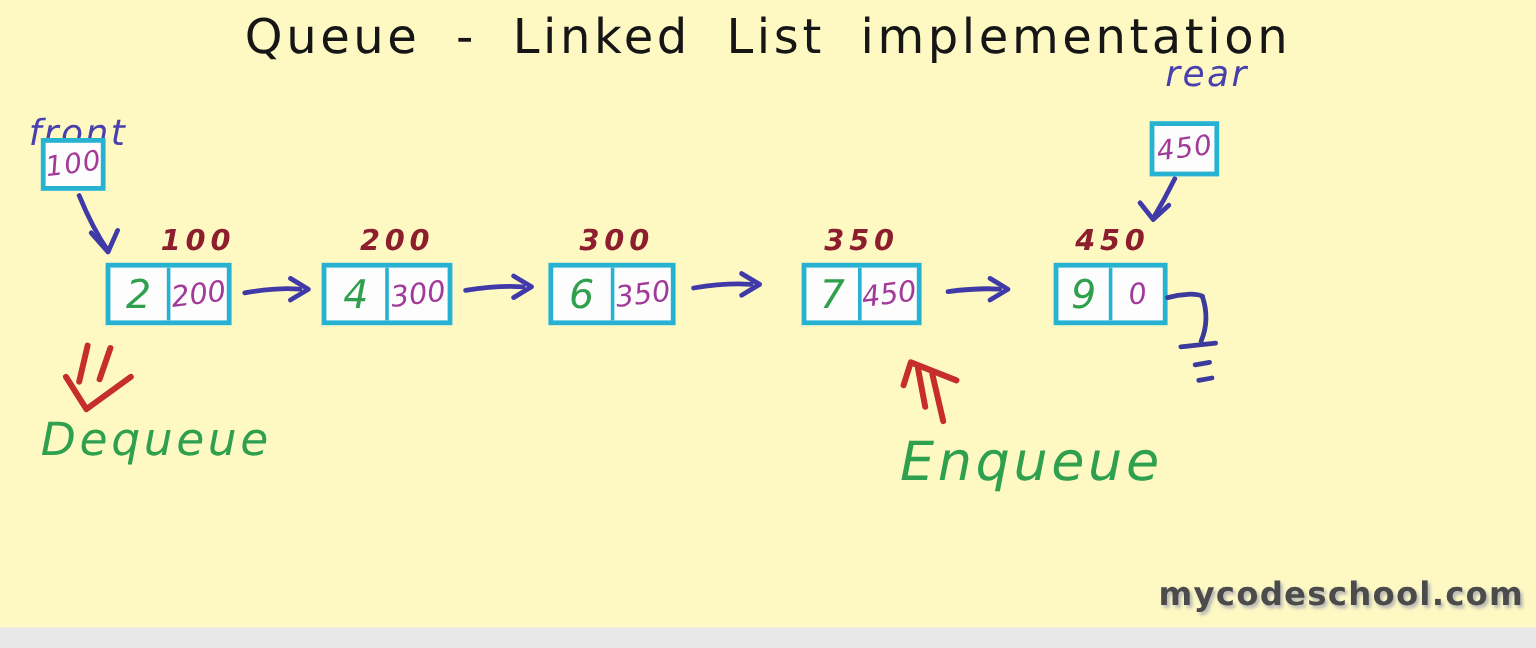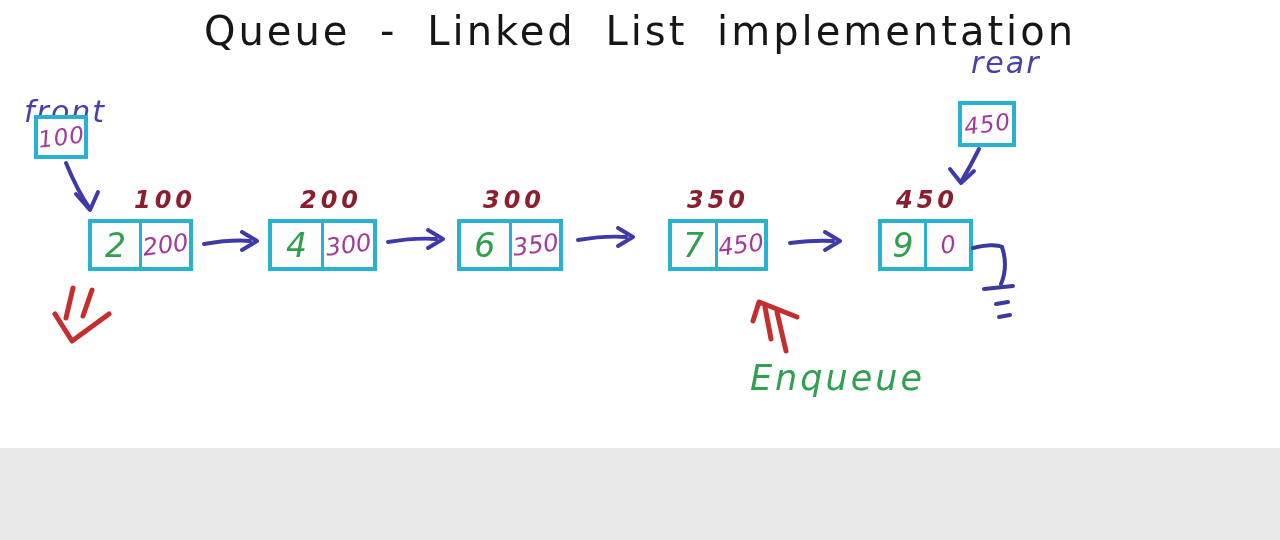--- a/index.html
+++ b/index.html
@@ -1,18 +1,18 @@
 <!DOCTYPE html>
 <html><head>
 <meta charset="utf-8">
 <style>
   html,body { margin:0; padding:0; background:#e8e8e8; }
   .canvas {
-    position:relative; width:1280px; height:448px;
-    background:#ffffff; overflow:hidden;
+    position:relative; width:1280px; height:523px;
+    background:#fef9c3; overflow:hidden;
     font-family:"DejaVu Sans", sans-serif;
   }
   .title {
     position:absolute; top:8px; left:0; width:100%;
     text-align:center; font-size:40px; color:#161616;
     letter-spacing:3px; word-spacing:14px; white-space:nowrap;
   }
   .ptr-label {
     position:absolute; font-size:30px; font-style:italic;
     color:#4740ad; letter-spacing:2px;
@@ -57,21 +57,21 @@
   .addr-1 { left:115px; }
   .addr-2 { left:281px; }
   .addr-3 { left:464px; }
   .addr-4 { left:668px; }
   .addr-5 { left:877px; }
   .op-label {
     position:absolute; color:#2fa04e; font-style:italic;
     letter-spacing:3px; white-space:nowrap;
   }
   .dequeue-label { left:34px;  top:344px; font-size:38px; }
-  .enqueue-label { left:750px; top:358px; font-size:35px; }
+  .enqueue-label { left:750px; top:358px; font-size:45px; }
   .watermark {
     position:absolute; right:10px; bottom:12px;
     font-size:27px; font-weight:bold; color:#4b4b4b;
     letter-spacing:1px; text-shadow:2px 3px 3px #b5b5b5;
   }
   .overlay {
     position:absolute; left:0; top:0; width:1280px; height:540px;
     pointer-events:none;
   }
   .overlay path { fill:none; stroke-linecap:round; stroke-linejoin:round; }
@@ -116,20 +116,21 @@
   </div>
   <div class="node node-4">
     <div class="cell data">7</div>
     <div class="cell next">450</div>
   </div>
   <div class="node node-5">
     <div class="cell data">9</div>
     <div class="cell next">0</div>
   </div>
 
+  <div class="op-label dequeue-label">Dequeue</div>
   <div class="op-label enqueue-label">Enqueue</div>
 
   <svg class="overlay" viewBox="0 0 1280 540">
     <g>
       <path class="blue" d="M66,163 C73,180 81,196 90,209"></path>
       <path class="blue" d="M76,194 L90,210 L98,192"></path>
     </g>
     <g>
       <path class="blue" d="M979,149 C973,161 967,172 961,182"></path>
       <path class="blue" d="M950,169 L961,183 L974,171"></path>
@@ -162,14 +163,15 @@
       <path class="red" d="M92,290 L83,316"></path>
       <path class="red" d="M55,314 L72,341 L109,314"></path>
     </g>
     <g>
       <path class="red" d="M753,321 L759,302 L797,317"></path>
       <path class="red" d="M765,307 L771,339"></path>
       <path class="red" d="M777,312 L786,351"></path>
     </g>
   </svg>
 
+  <div class="watermark">mycodeschool.com</div>
 
 </div>
 
 </body></html>

